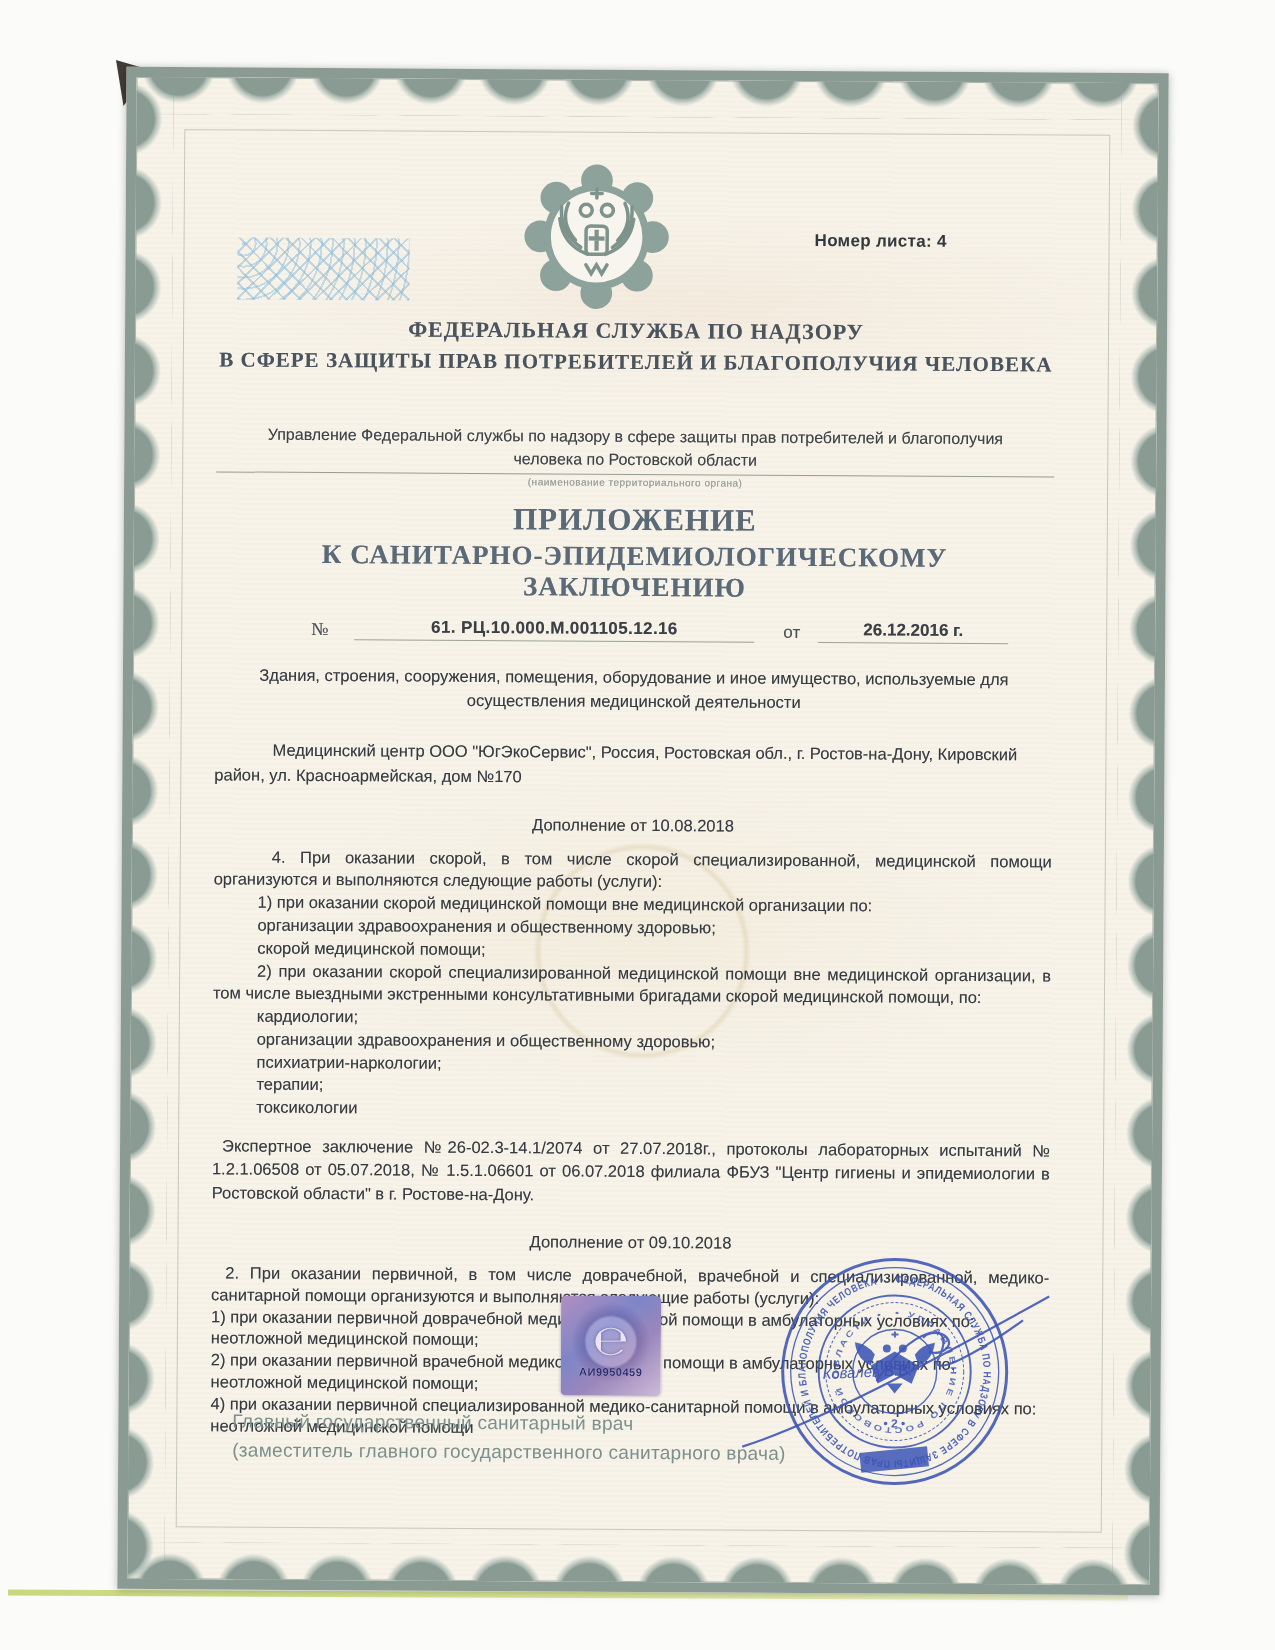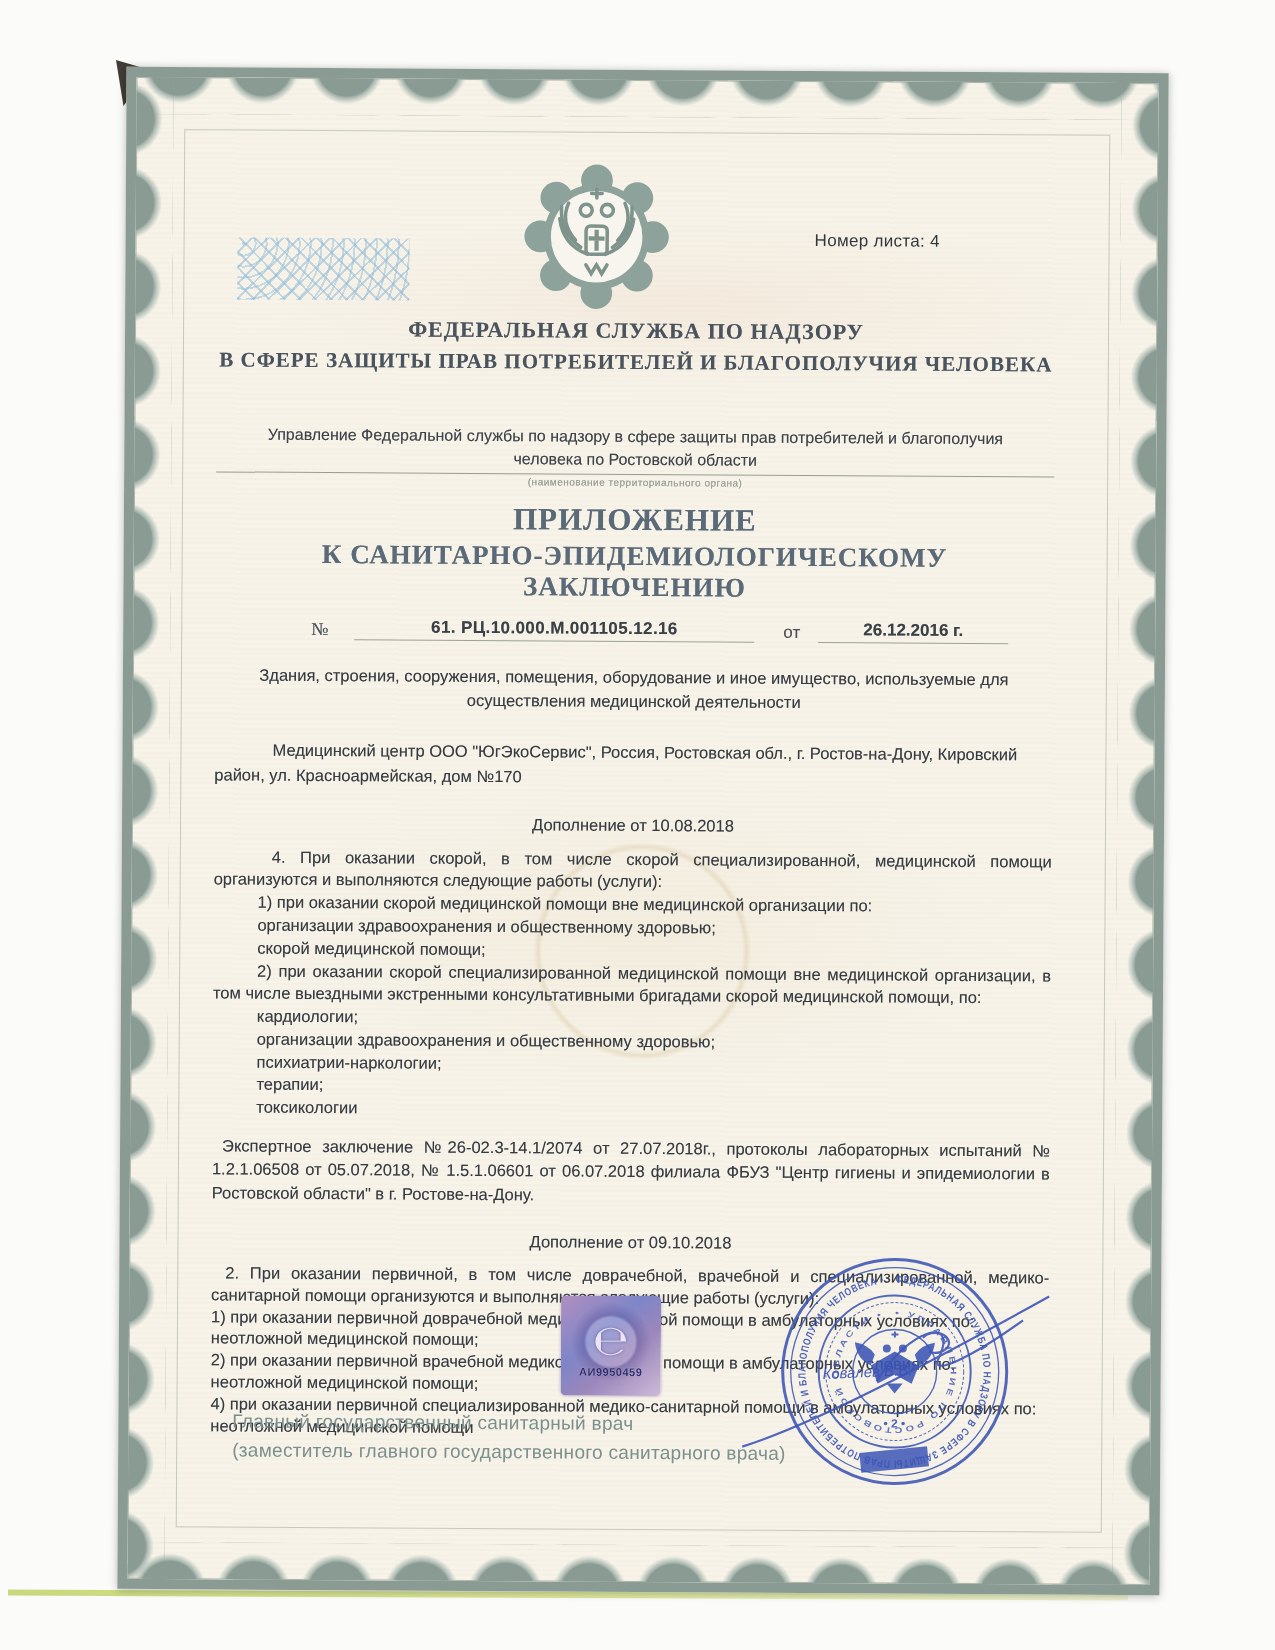--- a/index.html
+++ b/index.html
@@ -50,21 +50,21 @@
   .inner-frame { position:absolute; inset:52px 48px; border:1px solid rgba(150,162,145,.5); pointer-events:none; }
 
   
   .lattice { position:absolute; left:102px; top:160px; width:172px; height:62px; opacity:.85;
     background:
       repeating-linear-gradient(45deg, rgba(125,175,212,.5) 0 2px, transparent 2px 11px),
       repeating-linear-gradient(-45deg, rgba(125,175,212,.5) 0 2px, transparent 2px 11px),
       repeating-radial-gradient(circle at 6px 6px, rgba(140,190,220,.55) 0 2px, transparent 2px 11px);
   }
   .emblem { position:absolute; left:372px; top:76px; width:178px; height:162px; }
-  .sheet-number { position:absolute; left:650px; top:150px; font-size:17px; font-weight:normal;
+  .sheet-number { position:absolute; left:650px; top:150px; font-size:17px; font-weight:bold;
     color:#33383d; letter-spacing:.3px;padding-left:29px; }
 
   
   .content { position:absolute; left:82px; top:238px; width:838px; z-index:2;
     text-shadow:0 0 .5px rgba(70,75,80,.45); }
   .svc-line { text-align:center; font-family:"Liberation Serif", serif; font-weight:bold;
     color:#4a545e; letter-spacing:1px; }
   .svc-1 { font-size:22px; }
   .svc-2 { font-size:21px; margin-top:6px; }
   .dept { margin-top:50px; text-align:center; font-size:16px; color:#3d4349; line-height:1.45;

